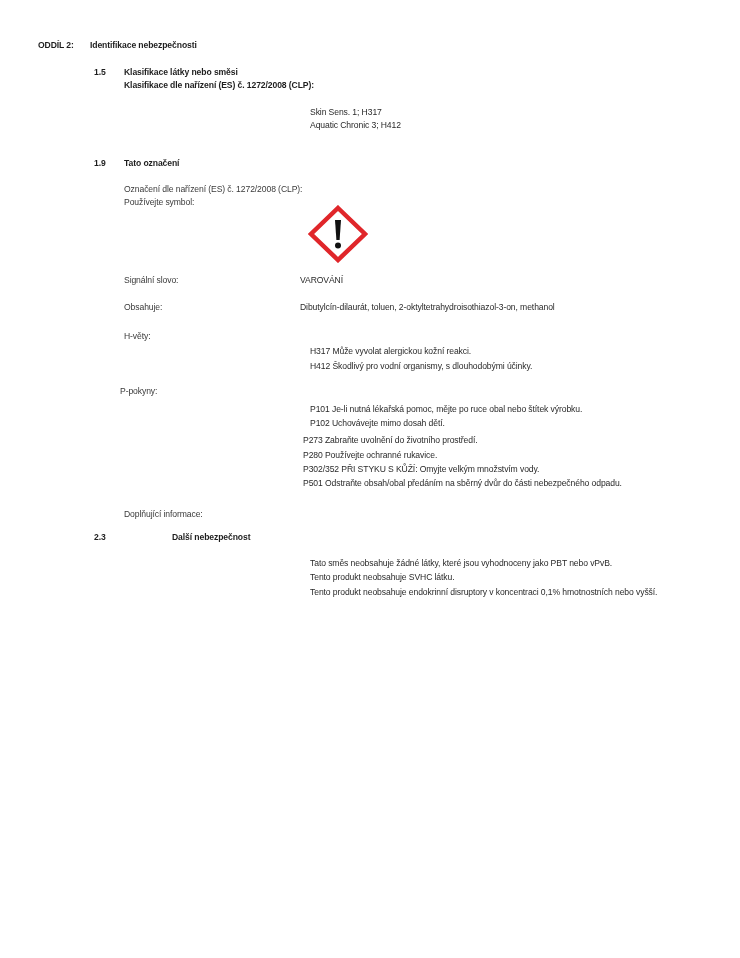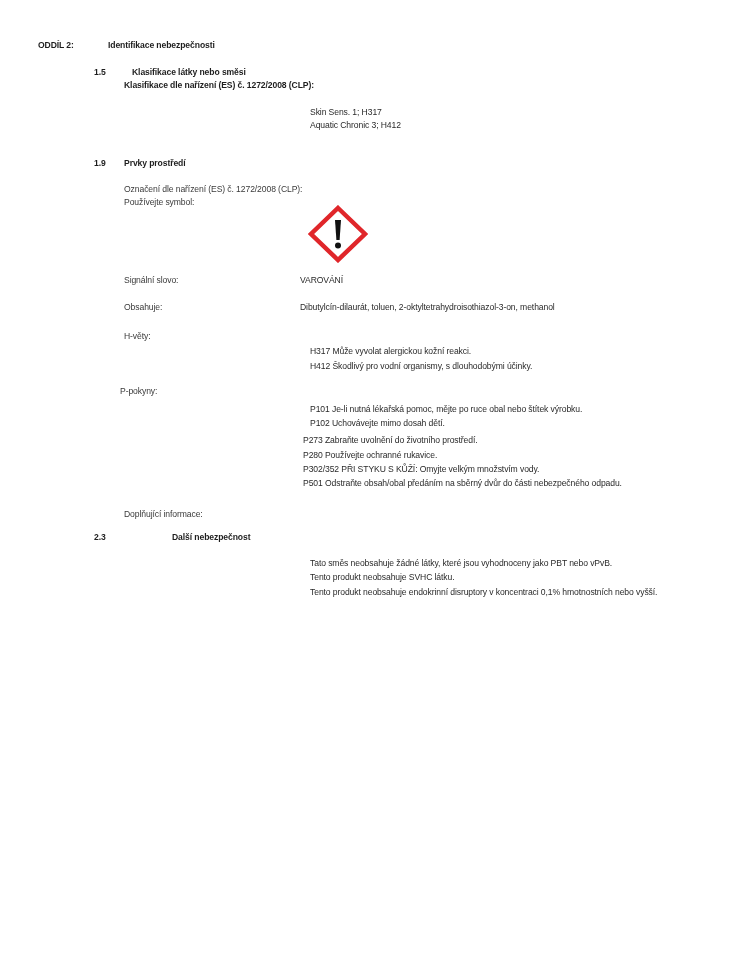--- a/index.html
+++ b/index.html
@@ -11,30 +11,30 @@
     .t { position: absolute; white-space: nowrap; font-size: 8.6px; line-height: 11px; letter-spacing: -0.1px; }
     .b { font-weight: bold; color: #1e1e1e; }
     .lbl { color: #3a3a3a; }
     .wrap { white-space: normal; width: 410px; }
     #ghs { position: absolute; left: 308px; top: 205px; width: 60px; height: 58px; }
   </style>
 </head>
 <body>
 
 <div class="t b" style="left:38px; top:40px;">ODDÍL 2:</div>
-<div class="t b" style="left:108px; top:40px;">Identifikace nebezpečnosti</div>
+<div class="t b" style="left:90px; top:40px;">Identifikace nebezpečnosti</div>
 
 <div class="t b" style="left:94px; top:67px;">1.5</div>
-<div class="t b" style="left:132px; top:67px;">Klasifikace látky nebo směsi</div>
+<div class="t b" style="left:124px; top:67px;">Klasifikace látky nebo směsi</div>
 <div class="t b" style="left:124px; top:80px;">Klasifikace dle nařízení (ES) č. 1272/2008 (CLP):</div>
 <div class="t" style="left:310px; top:107px;">Skin Sens. 1; H317</div>
 <div class="t" style="left:310px; top:120px;">Aquatic Chronic 3; H412</div>
 
 <div class="t b" style="left:94px; top:158px;">1.9</div>
-<div class="t b" style="left:124px; top:158px;">Prvky prostředí</div>
+<div class="t b" style="left:124px; top:158px;">Tato označení</div>
 <div class="t lbl" style="left:124px; top:184px;">Označení dle nařízení (ES) č. 1272/2008 (CLP):</div>
 <div class="t lbl" style="left:124px; top:197px;">Používejte symbol:</div>
 
 <svg id="ghs" viewBox="0 0 60 58">
   <polygon points="30,3 57,29 30,55 3,29" fill="#ffffff" stroke="#e0262a" stroke-width="4.5" stroke-linejoin="miter"></polygon>
   <path d="M27,15 L33,15 L31.6,35 L28.4,35 Z" fill="#111111"></path>
   <circle cx="30" cy="40.5" r="3" fill="#111111"></circle>
 </svg>
 
 <div class="t lbl" style="left:124px; top:275px;">Signální slovo:</div>

